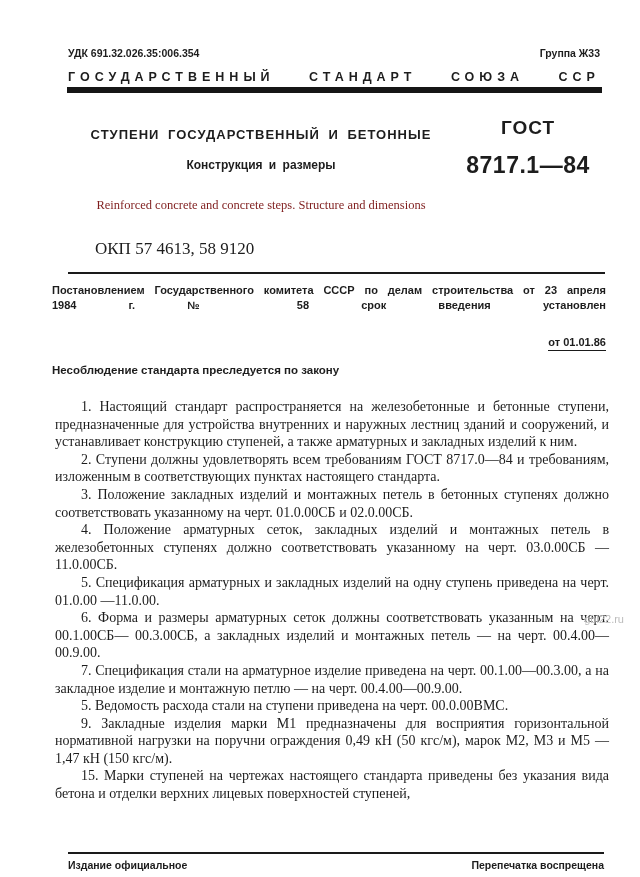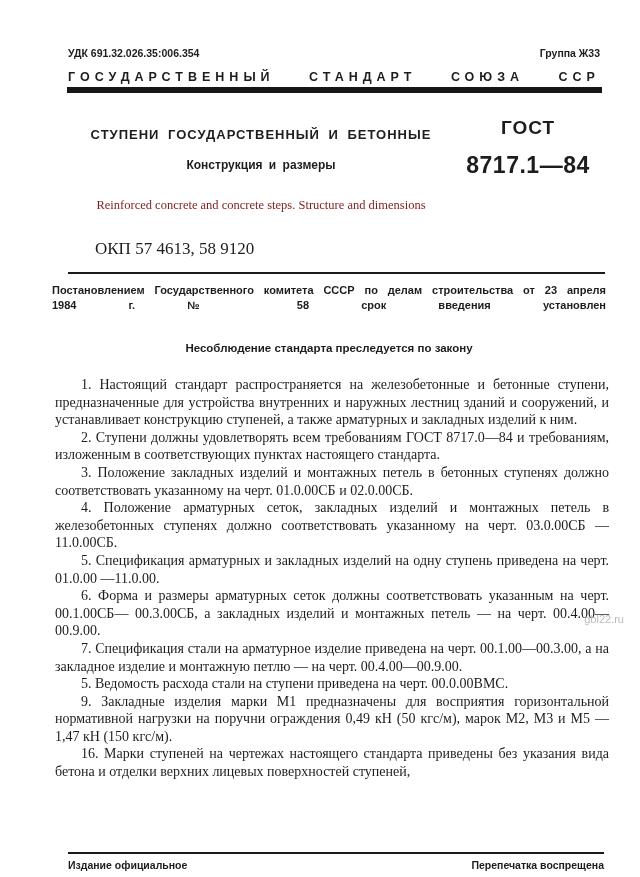--- a/index.html
+++ b/index.html
@@ -53,21 +53,21 @@
   .decree {
     margin: 9px 34px 0 52px;
     font-family: "Liberation Sans", sans-serif;
     font-weight: bold; font-size: 11px; line-height: 15px;
   }
   .decree-text { text-align: justify; word-spacing: 4px; }
   .decree-text::after { content: ""; display: inline-block; width: 100%; }
   .decree-date { text-align: right; margin-top: 7px; }
   .decree-date span { border-bottom: 1.5px solid #1a1a1a; padding-bottom: 2px; }
   .law-notice {
-    text-align: center; margin-top: 13px;
+    margin-top: 13px;
     font-family: "Liberation Sans", sans-serif;
     font-weight: bold; font-size: 11.5px;
   }
 
   
   .body-text {
     margin: 20px 31px 0 55px;
     font-size: 14px; line-height: 17.6px;
     text-align: justify;
   }
@@ -112,34 +112,37 @@
       <div class="gost-number">8717.1—84</div>
     </div>
   </div>
 
   <div class="okp">ОКП 57 4613, 58 9120</div>
 
   <div class="rule"></div>
 
   <div class="decree">
     <div class="decree-text">Постановлением Государственного комитета СССР по делам строительства от 23 апреля 1984 г. № 58 срок введения установлен</div>
+    <div class="decree-date">
+      <span>от 01.01.86</span>
+    </div>
     <div class="law-notice">Несоблюдение стандарта преследуется по закону</div>
   </div>
 
   <div class="body-text">
       <p>1. Настоящий стандарт распространяется на железобетонные и бетонные ступени, предназначенные для устройства внутренних и наружных лестниц зданий и сооружений, и устанавливает конструкцию ступеней, а также арматурных и закладных изделий к ним.</p>
       <p>2. Ступени должны удовлетворять всем требованиям ГОСТ 8717.0—84 и требованиям, изложенным в соответствующих пунктах настоящего стандарта.</p>
       <p>3. Положение закладных изделий и монтажных петель в бетонных ступенях должно соответствовать указанному на черт. 01.0.00СБ и 02.0.00СБ.</p>
       <p>4. Положение арматурных сеток, закладных изделий и монтажных петель в железобетонных ступенях должно соответствовать указанному на черт. 03.0.00СБ — 11.0.00СБ.</p>
       <p>5. Спецификация арматурных и закладных изделий на одну ступень приведена на черт. 01.0.00 —11.0.00.</p>
       <p>6. Форма и размеры арматурных сеток должны соответствовать указанным на черт. 00.1.00СБ— 00.3.00СБ, а закладных изделий и монтажных петель — на черт. 00.4.00—00.9.00.</p>
       <p>7. Спецификация стали на арматурное изделие приведена на черт. 00.1.00—00.3.00, а на закладное изделие и монтажную петлю — на черт. 00.4.00—00.9.00.</p>
       <p>5. Ведомость расхода стали на ступени приведена на черт. 00.0.00ВМС.</p>
       <p>9. Закладные изделия марки М1 предназначены для восприятия горизонтальной нормативной нагрузки на поручни ограждения 0,49 кН (50 кгс/м), марок М2, М3 и М5 — 1,47 кН (150 кгс/м).</p>
-      <p>16. Марки ступеней на чертежах настоящего стандарта приведены без указания вида бетона и отделки верхних лицевых поверхностей ступеней,</p>
+      <p>15. Марки ступеней на чертежах настоящего стандарта приведены без указания вида бетона и отделки верхних лицевых поверхностей ступеней,</p>
     </div>
 
   <div class="watermark">gbl22.ru</div>
 
   <div class="footer-rule"></div>
   <div class="footer-row">
     <span>Издание официальное</span>
     <span>Перепечатка воспрещена</span>
   </div>
 

